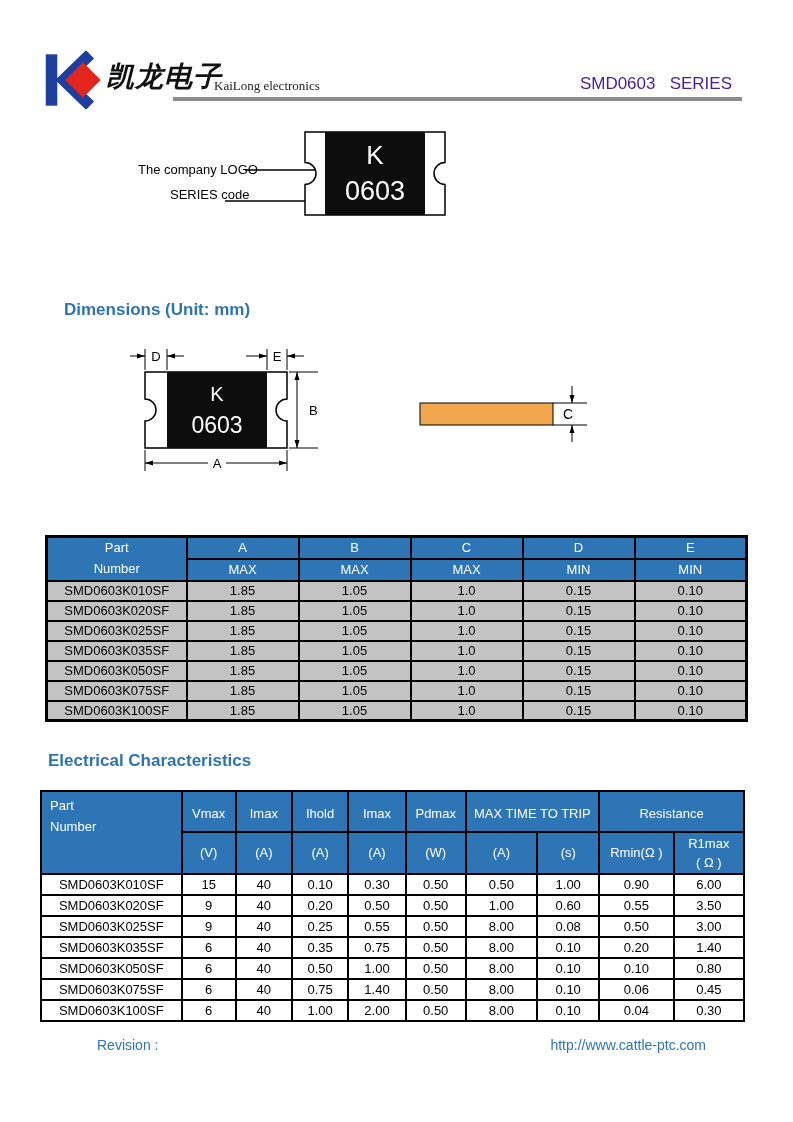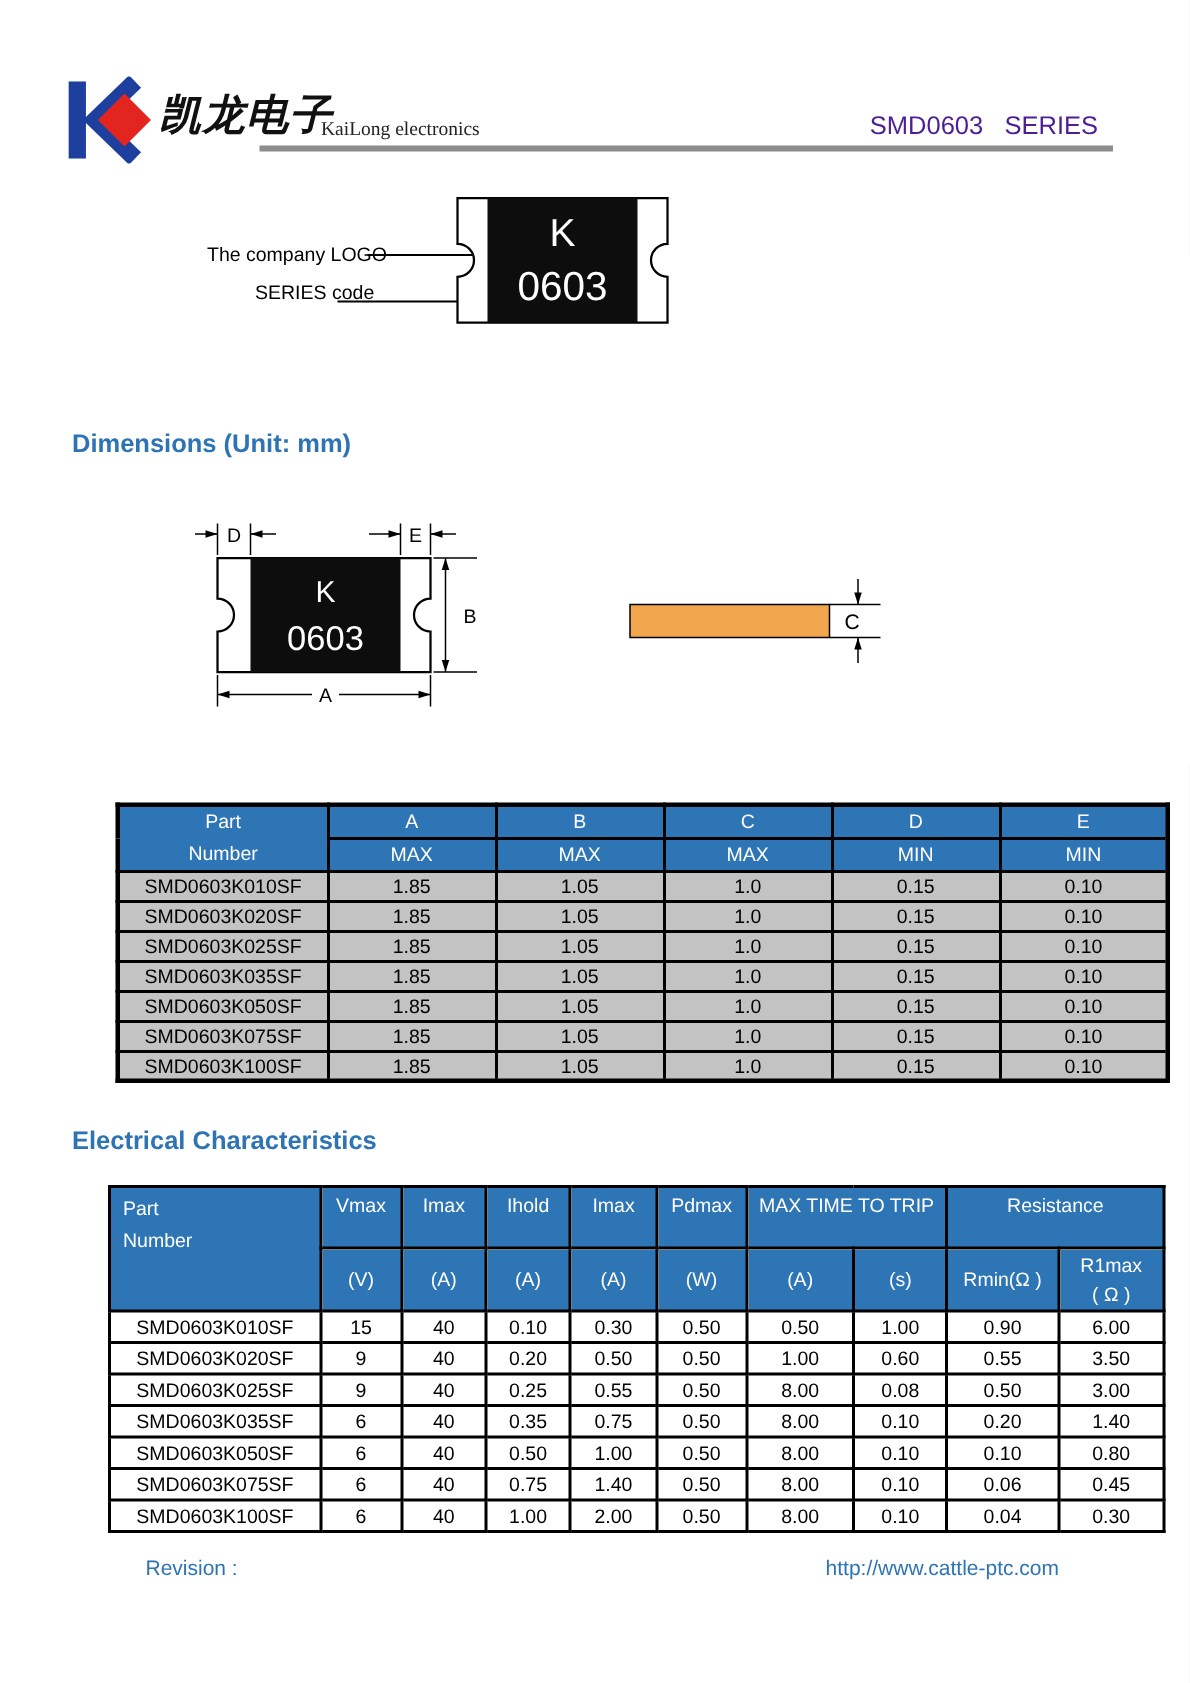--- a/index.html
+++ b/index.html
@@ -27,45 +27,45 @@
     position:absolute; left:173px; top:97px; width:569px; height:4px;
     background:#8C8C8C;
   }
   
   .chip-illus { position:absolute; left:133px; top:123px; }
   
   .section-heading {
     position:absolute; left:48px;
     font-size:17px; font-weight:bold; color:#2E74B5;
   }
-  .dims-heading { top:286px; }
+  .dims-heading { top:300px;margin-left:16px; }
   .elec-heading { top:751px; }
   
   .dim-diagram { position:absolute; left:128px; top:342px; }
   .side-view   { position:absolute; left:403px; top:383px; }
   
-  table { border-collapse:collapse; table-layout:fixed;margin-left:32px; }
+  table { border-collapse:collapse; table-layout:fixed; }
   th, td { overflow:hidden; }
   .dims-table {
     position:absolute; left:45px; top:535px; width:703px;
     font-size:13px; border:3px solid #000;
   }
   .dims-table th, .dims-table td { border:2px solid #000; text-align:center; }
   .dims-table thead th {
     background:#2E75B6; color:#fff; font-weight:normal; height:21px;
   }
   .dims-table th.part-head { line-height:1.6; }
   .dims-table tbody td { background:#C3C3C3; color:#000; height:20px; }
   .elec-table {
     position:absolute; left:40px; top:790px; width:705px;
     font-size:13px; border:2px solid #000;
   }
   .elec-table th, .elec-table td { border:2px solid #000; text-align:center; }
   .elec-table thead th { background:#2E75B6; color:#fff; font-weight:normal; }
-  .elec-table .name-row th { height:41px; vertical-align:top; padding-top:4px; }
+  .elec-table .name-row th { height:41px; vertical-align:top; padding-top:14px; }
   .elec-table th.part-head {
     text-align:left; vertical-align:top; padding:4px 0 0 8px; line-height:1.6;
   }
   .elec-table .unit-row th { height:42px; vertical-align:middle; line-height:1.5; }
   .elec-table tbody td { background:#fff; color:#000; height:21px; }
   
   .footer-revision {
     position:absolute; left:49px; top:1037px;
     font-size:14px; color:#2E74B5;margin-left:48px;
   }

